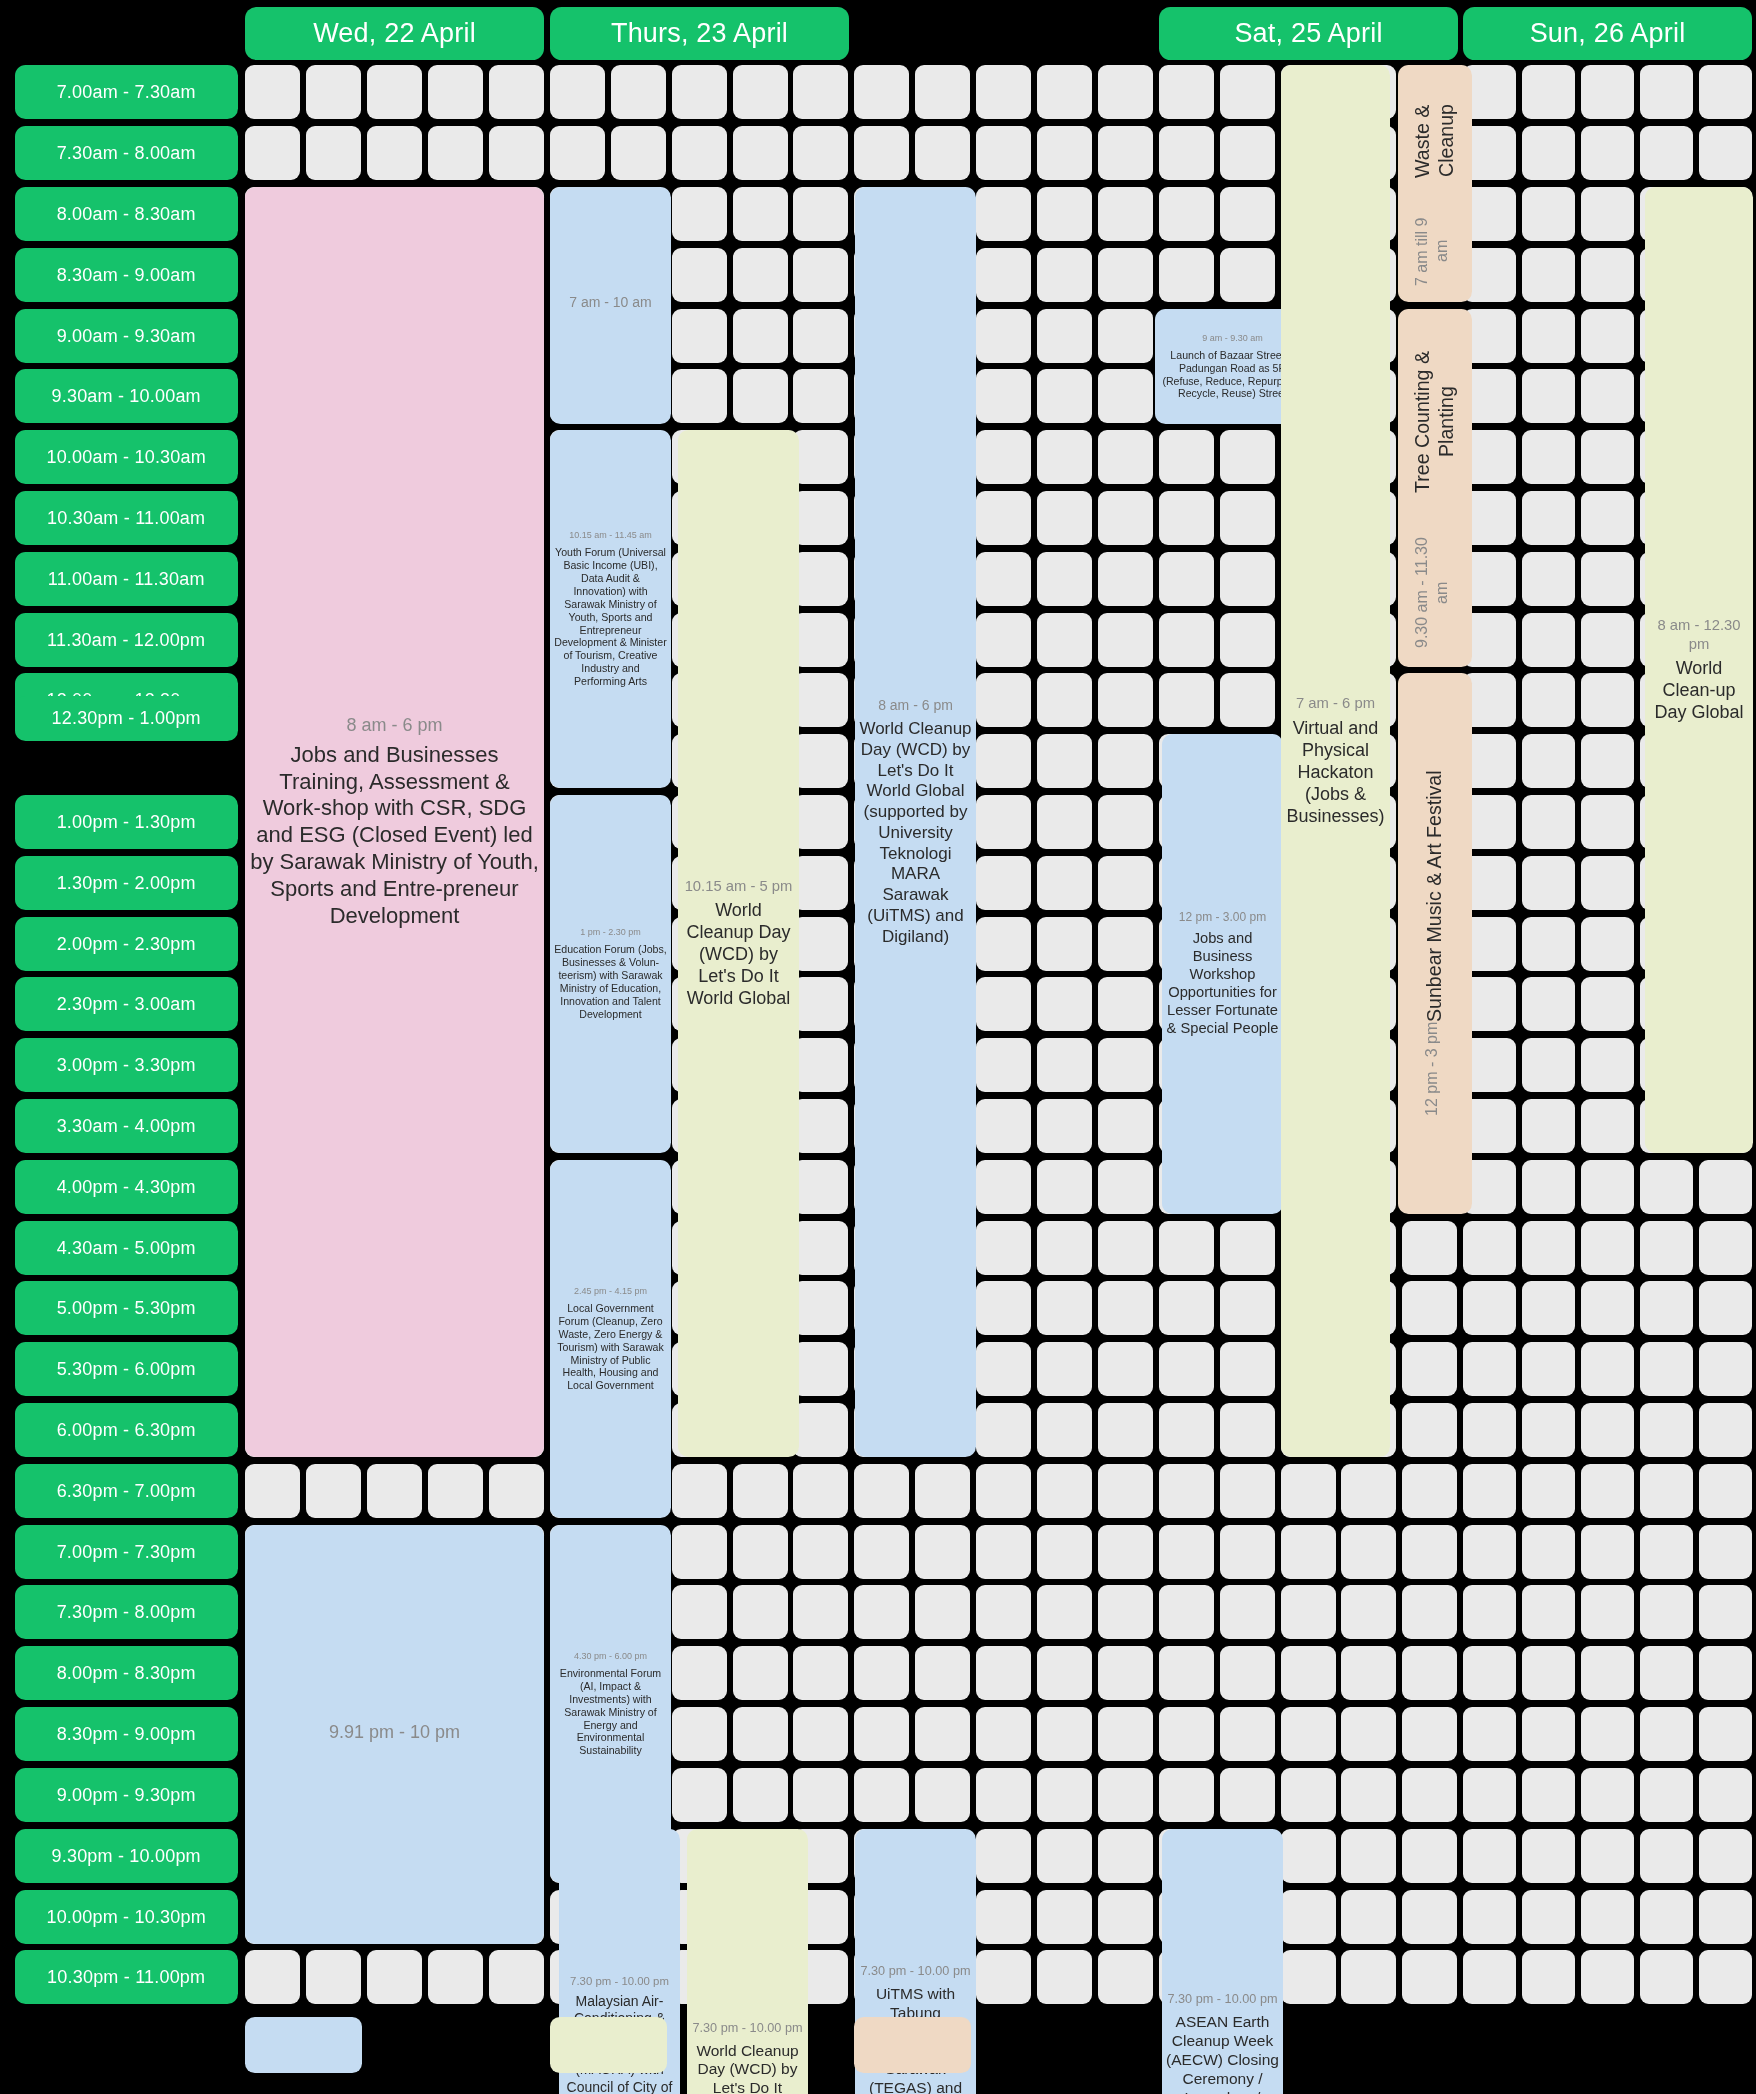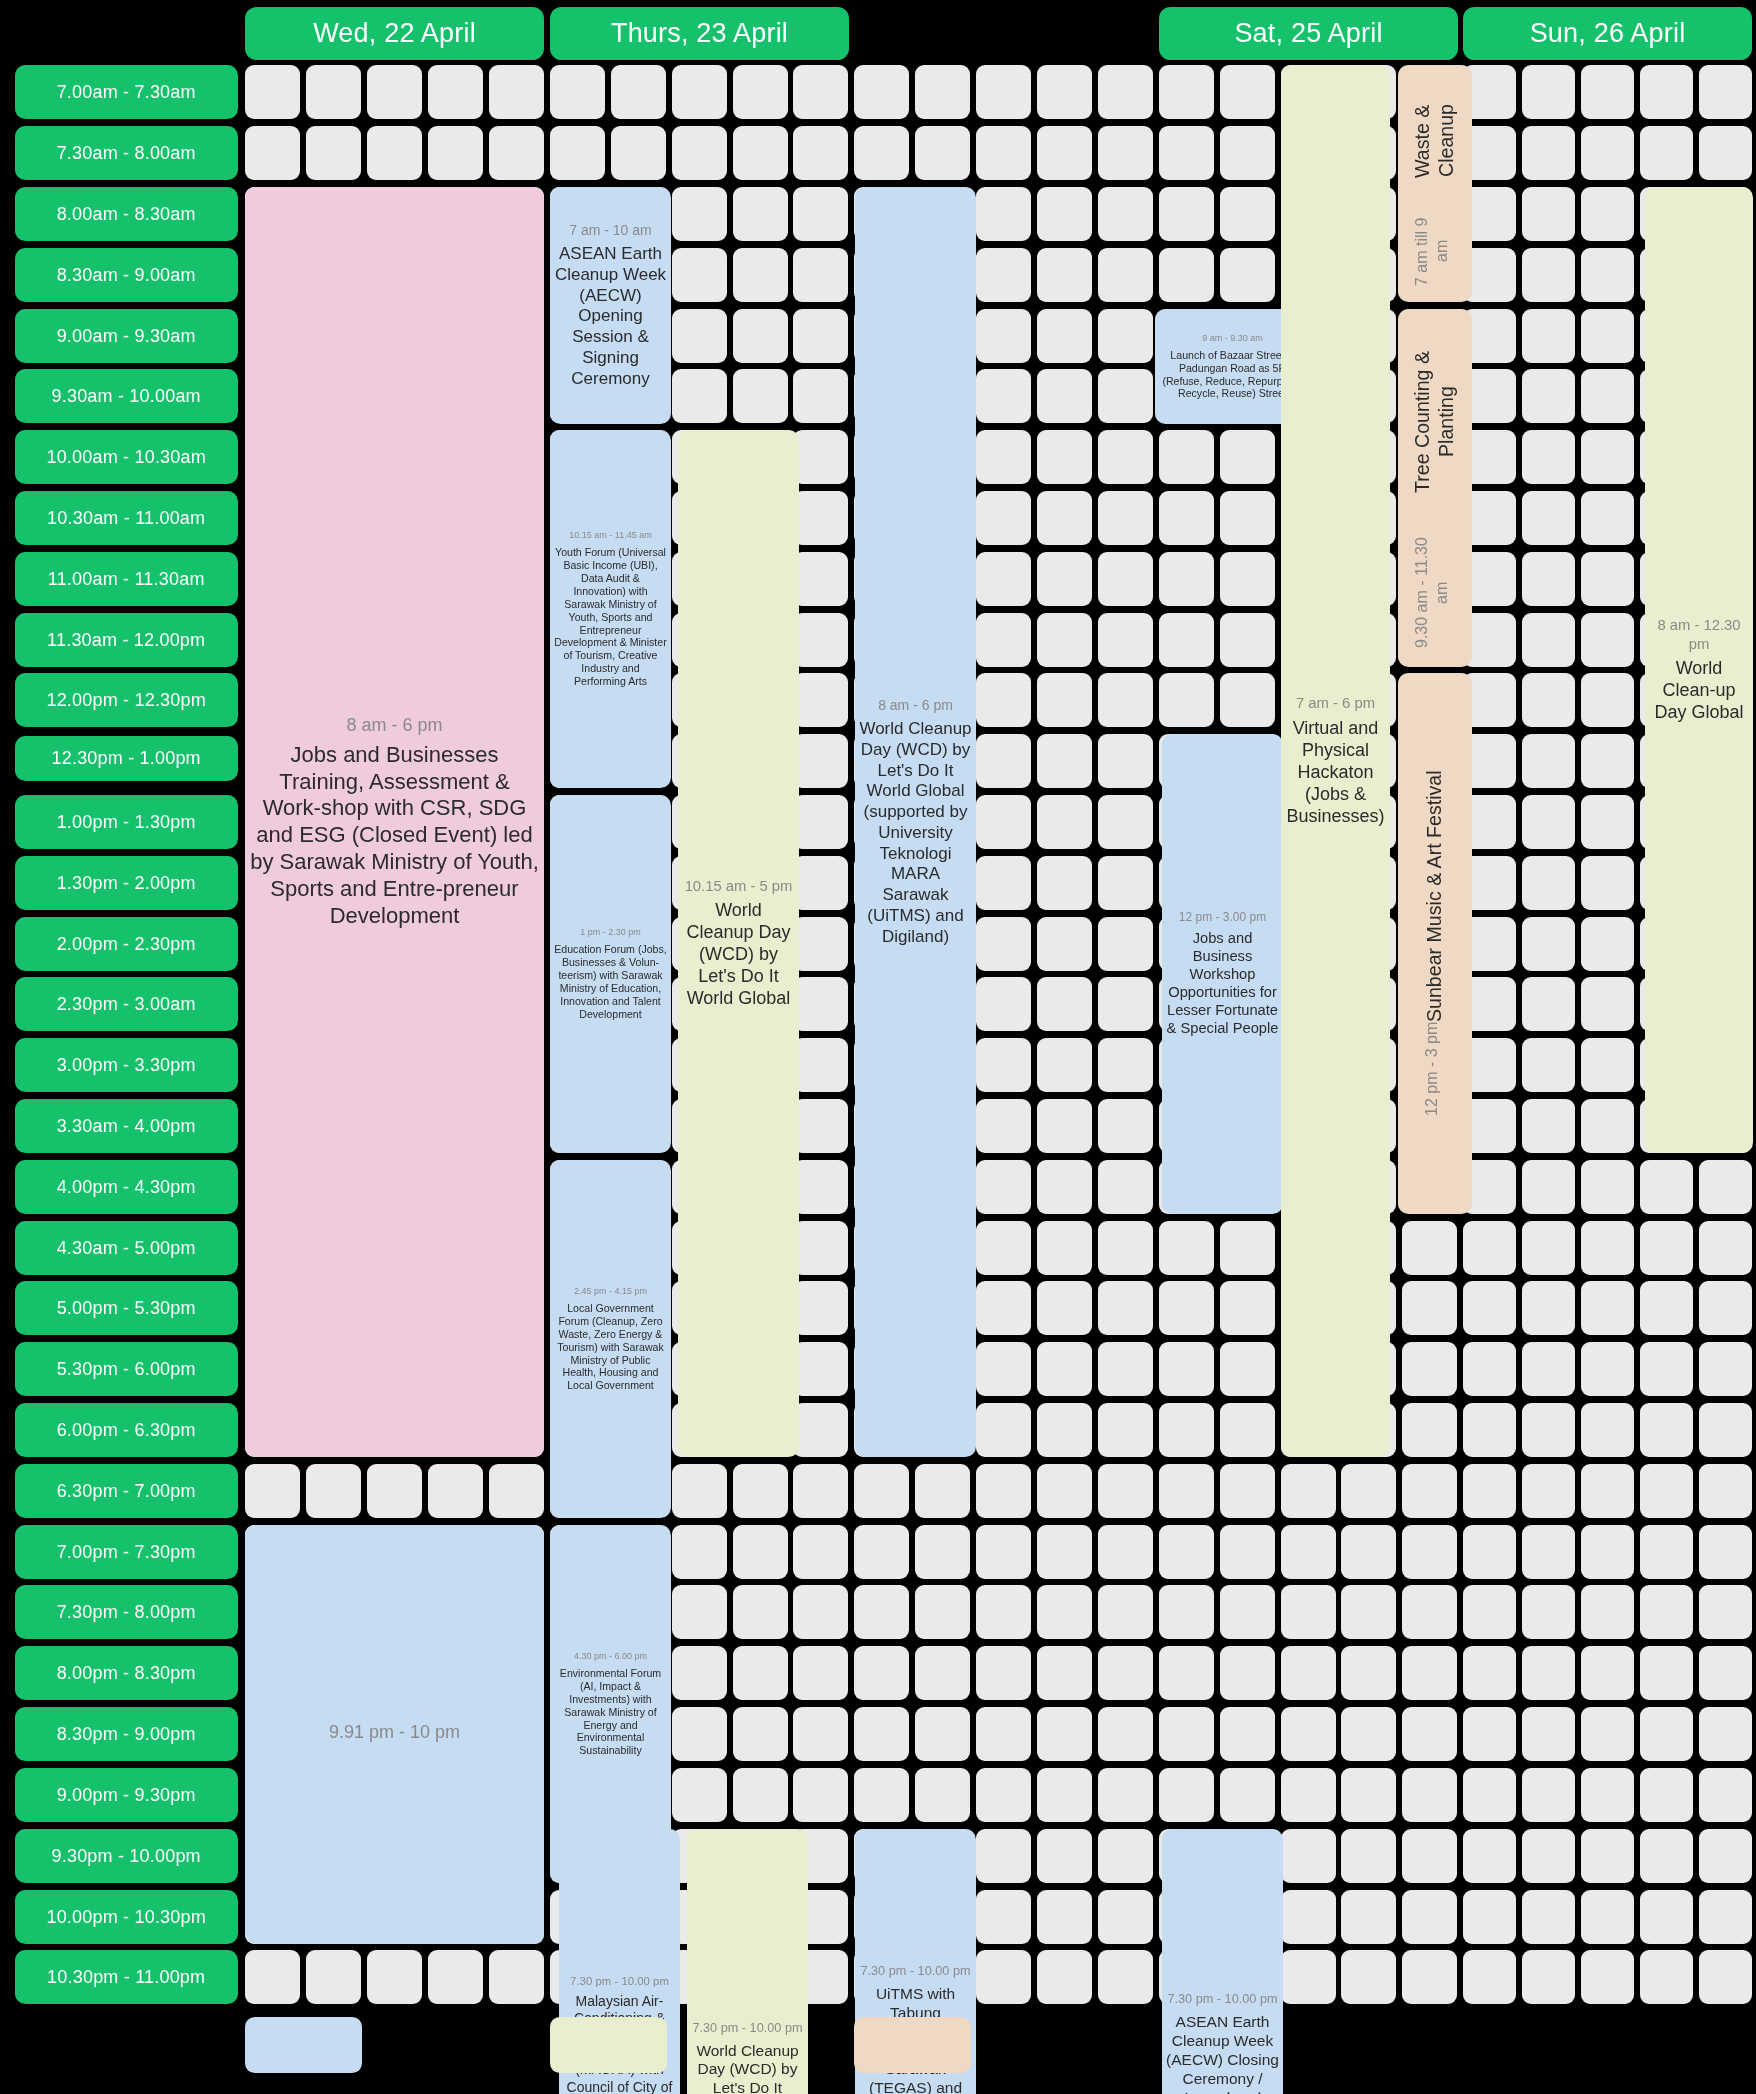--- a/index.html
+++ b/index.html
@@ -106,21 +106,21 @@
       <div class="timecell" style="top: 126px; width: 223px; height: 54px;">7.30am - 8.00am</div>
       <div class="timecell" style="top: 187px; width: 223px; height: 54px;">8.00am - 8.30am</div>
       <div class="timecell" style="top: 248px; width: 223px; height: 54px;">8.30am - 9.00am</div>
       <div class="timecell" style="top: 309px; width: 223px; height: 54px;">9.00am - 9.30am</div>
       <div class="timecell" style="top: 369px; width: 223px; height: 54px;">9.30am - 10.00am</div>
       <div class="timecell" style="top: 430px; width: 223px; height: 54px;">10.00am - 10.30am</div>
       <div class="timecell" style="top: 491px; width: 223px; height: 54px;">10.30am - 11.00am</div>
       <div class="timecell" style="top: 552px; width: 223px; height: 54px;">11.00am - 11.30am</div>
       <div class="timecell" style="top: 613px; width: 223px; height: 54px;">11.30am - 12.00pm</div>
       <div class="timecell" style="top: 673px; width: 223px; height: 54px;">12.00pm - 12.30pm</div>
-      <div class="timecell" style="top: 696px; width: 223px; height: 45px; margin-top: 40px;">12.30pm - 1.00pm</div>
+      <div class="timecell" style="top: 696px; width: 223px; height: 45px;">12.30pm - 1.00pm</div>
       <div class="timecell" style="top: 795px; width: 223px; height: 54px;">1.00pm - 1.30pm</div>
       <div class="timecell" style="top: 856px; width: 223px; height: 54px;">1.30pm - 2.00pm</div>
       <div class="timecell" style="top: 917px; width: 223px; height: 54px;">2.00pm - 2.30pm</div>
       <div class="timecell" style="top: 977px; width: 223px; height: 54px;">2.30pm - 3.00am</div>
       <div class="timecell" style="top: 1038px; width: 223px; height: 54px;">3.00pm - 3.30pm</div>
       <div class="timecell" style="top: 1099px; width: 223px; height: 54px;">3.30am - 4.00pm</div>
       <div class="timecell" style="top: 1160px; width: 223px; height: 54px;">4.00pm - 4.30pm</div>
       <div class="timecell" style="top: 1221px; width: 223px; height: 54px;">4.30am - 5.00pm</div>
       <div class="timecell" style="top: 1281px; width: 223px; height: 54px;">5.00pm - 5.30pm</div>
       <div class="timecell" style="top: 1342px; width: 223px; height: 54px;">5.30pm - 6.00pm</div>
@@ -940,21 +940,20 @@
   <div id="events">
       <div class="ev pink" style="left: 245px; top: 187px; width: 299px; height: 1270px;">
         <div class="t" style="font-size: 18px;">8 am - 6 pm</div>
         <div class="n" style="font-size: 22px;">Jobs and Businesses Training, Assessment &amp; Work-shop with CSR, SDG and ESG (Closed Event) led by Sarawak Ministry of Youth, Sports and Entre-preneur Development</div>
       </div>
       <div class="ev blue" style="left: 245px; top: 1525px; width: 299px; height: 419px;">
         <div class="t" style="font-size: 18px;">9.91 pm - 10 pm</div>
       </div>
       <div class="ev blue" style="left: 550px; top: 187px; width: 121px; height: 237px;">
         <div class="t" style="font-size: 14px;">7 am - 10 am</div>
-        <div class="n" style="font-size: 17px;">ASEAN Earth Cleanup Week (AECW) Opening Session &amp; Signing Ceremony</div>
       </div>
       <div class="ev blue" style="left: 550px; top: 430px; width: 121px; height: 358px;">
         <div class="t" style="font-size: 9px;">10.15 am - 11.45 am</div>
         <div class="n" style="font-size: 10.6px;">Youth Forum (Universal Basic Income (UBI), Data Audit &amp; Innovation) with Sarawak Ministry of Youth, Sports and Entrepreneur Development &amp; Minister of Tourism, Creative Industry and Performing Arts</div>
       </div>
       <div class="ev blue" style="left: 550px; top: 795px; width: 121px; height: 358px;">
         <div class="t" style="font-size: 9px;">1 pm - 2.30 pm</div>
         <div class="n" style="font-size: 10.6px;">Education Forum (Jobs, Businesses &amp; Volun-teerism) with Sarawak Ministry of Education, Innovation and Talent Development</div>
       </div>
       <div class="ev blue" style="left: 550px; top: 1160px; width: 121px; height: 358px;">

